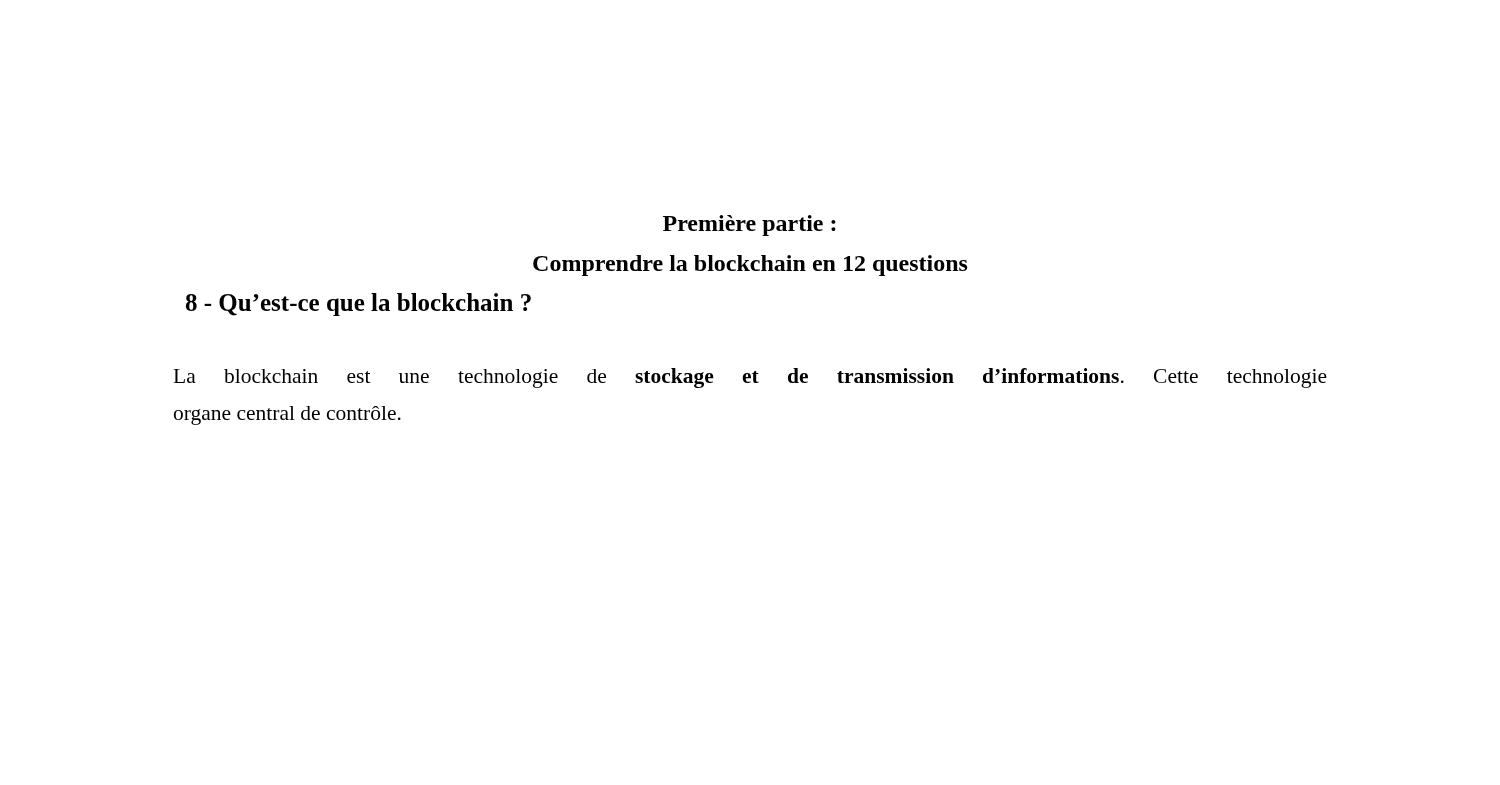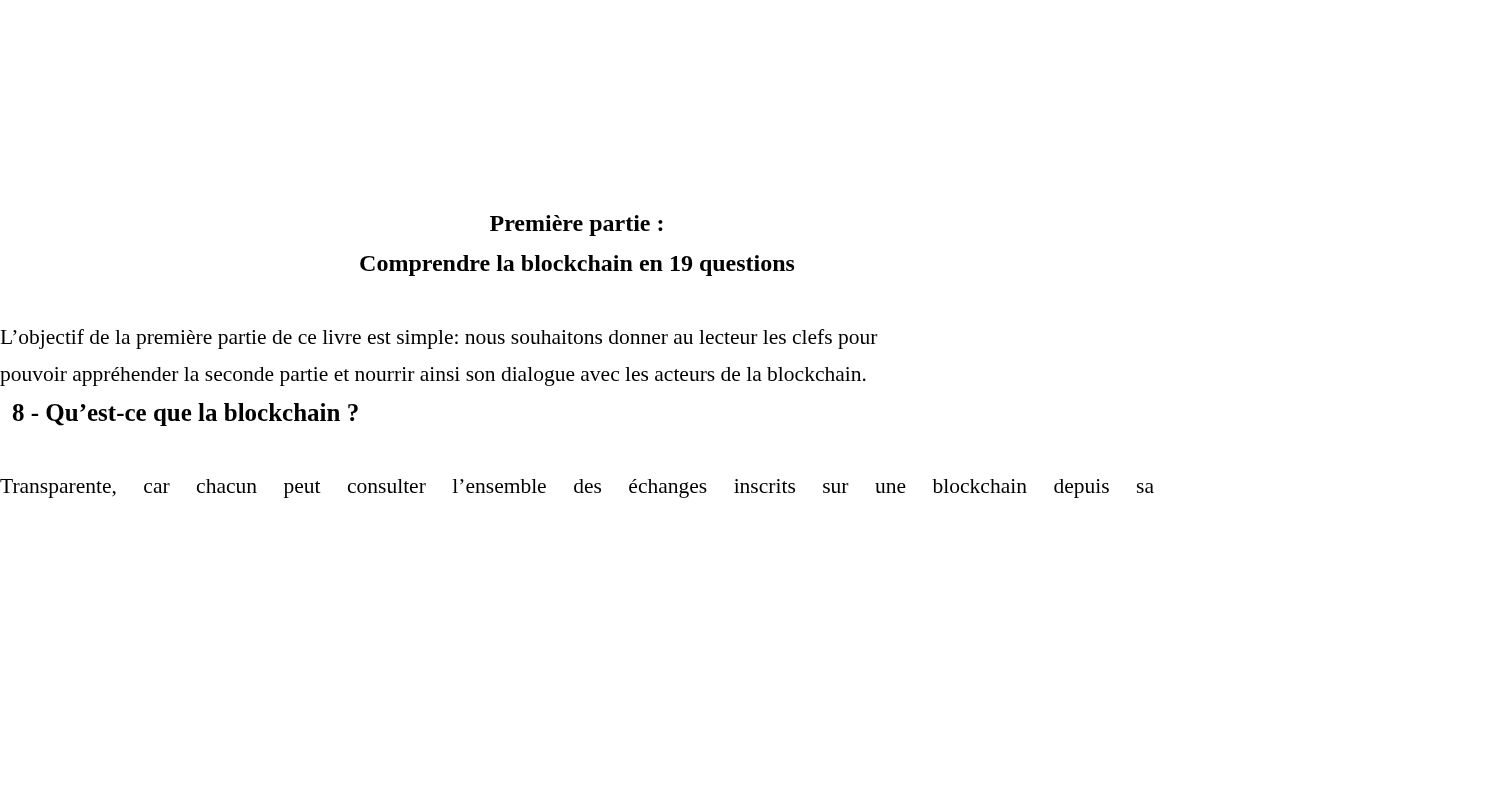--- a/index.html
+++ b/index.html
@@ -9,20 +9,21 @@
   }
   body {
     width: 1500px;
     height: 785px;
     overflow: hidden;
     font-family: "Liberation Serif", "DejaVu Serif", serif;
     color: #000000;
   }
   .doc {
     width: 1154px;
+    margin-left: 173px;
     padding-top: 203px;
   }
   .title {
     margin: 0;
     text-align: center;
     font-weight: bold;
     font-size: 24px;
     line-height: 40px;
   }
   .tline { display: block; }
@@ -50,31 +51,28 @@
   }
   .bold-inline { font-weight: bold; }
 </style>
 </head>
 <body>
 
 <div class="doc">
 
   <h1 class="title">
     <span class="tline">Première partie :</span>
-    <span class="tline">Comprendre la blockchain en 19 questions</span>
+    <span class="tline">Comprendre la blockchain en 12 questions</span>
   </h1>
 
-  <p class="para mt-p1">
-    <span class="line">L’objectif de la première partie de ce livre est simple: nous souhaitons donner au lecteur les clefs pour</span>
-    <span class="line">pouvoir appréhender la seconde partie et nourrir ainsi son dialogue avec les acteurs de la blockchain.</span>
-  </p>
 
 
   <h2 class="section-heading mt-h">8 - Qu’est-ce que la blockchain ?</h2>
 
   <p class="para mt-s1">
+    <span class="line just"><span>La blockchain est une technologie de </span><span class="bold-inline">stockage et de transmission d’informations</span><span>. Cette technologie</span></span>
+    <span class="line">organe central de contrôle.</span>
   </p>
 
   <p class="para mt-s2">
-    <span class="line just">Transparente, car chacun peut consulter l’ensemble des échanges inscrits sur une blockchain depuis sa</span>
   </p>
 
 </div>
 
 </body></html>

